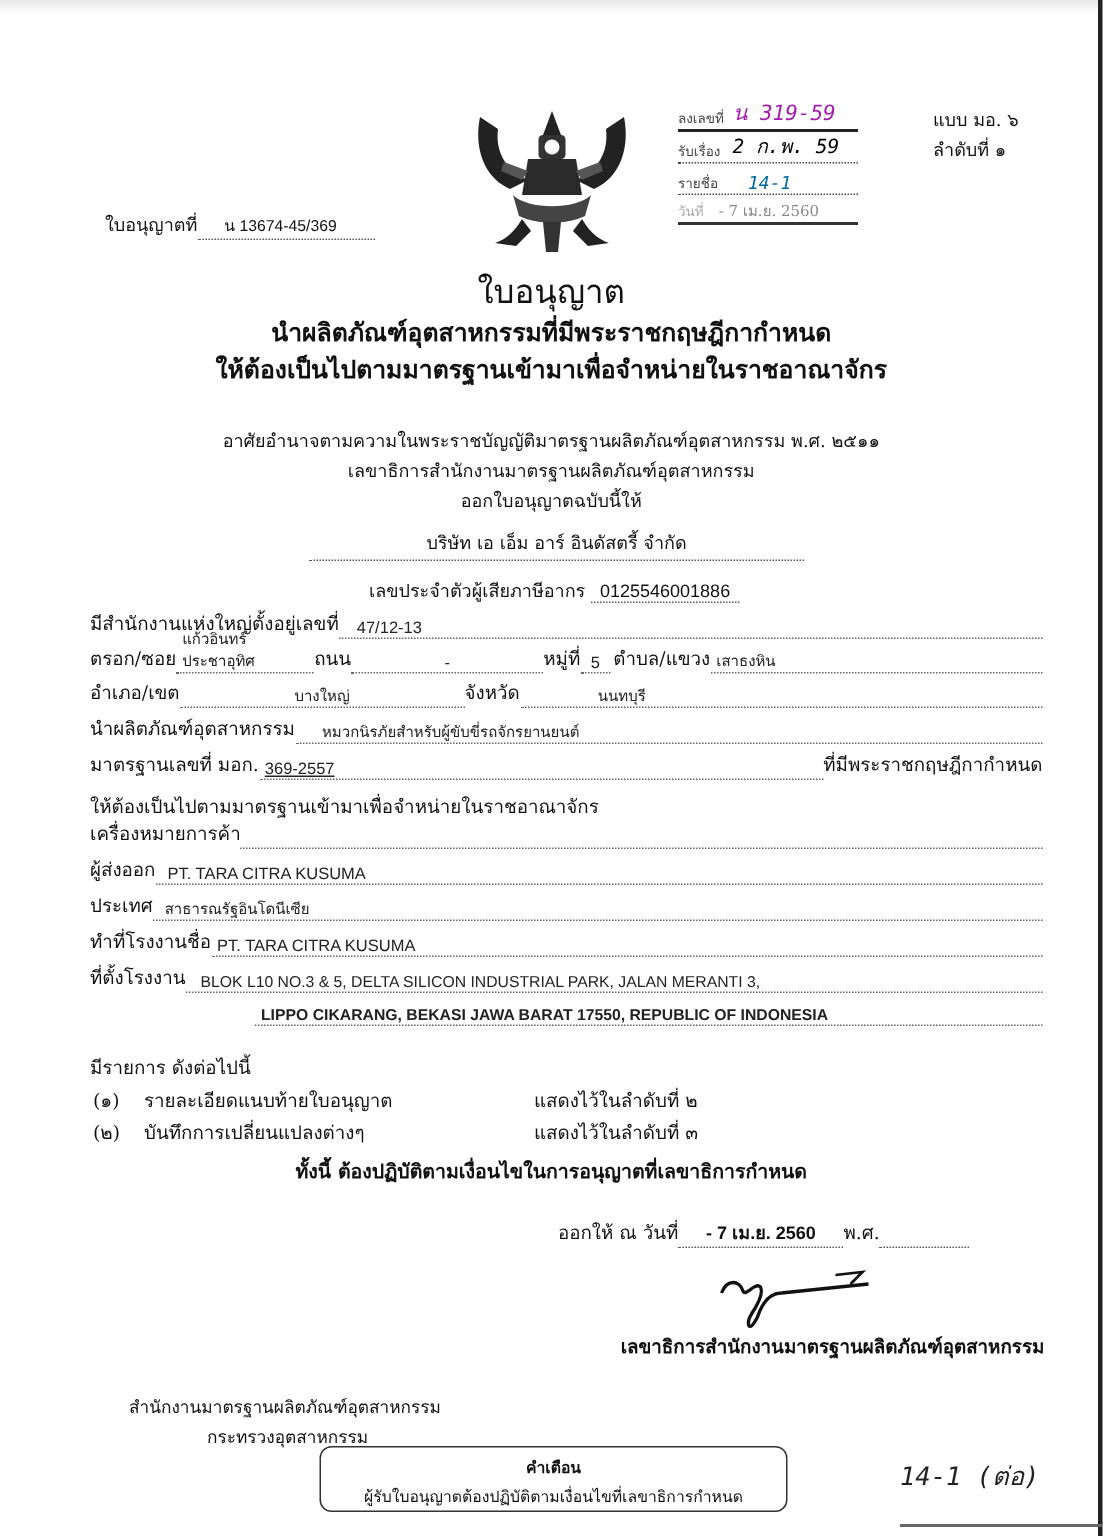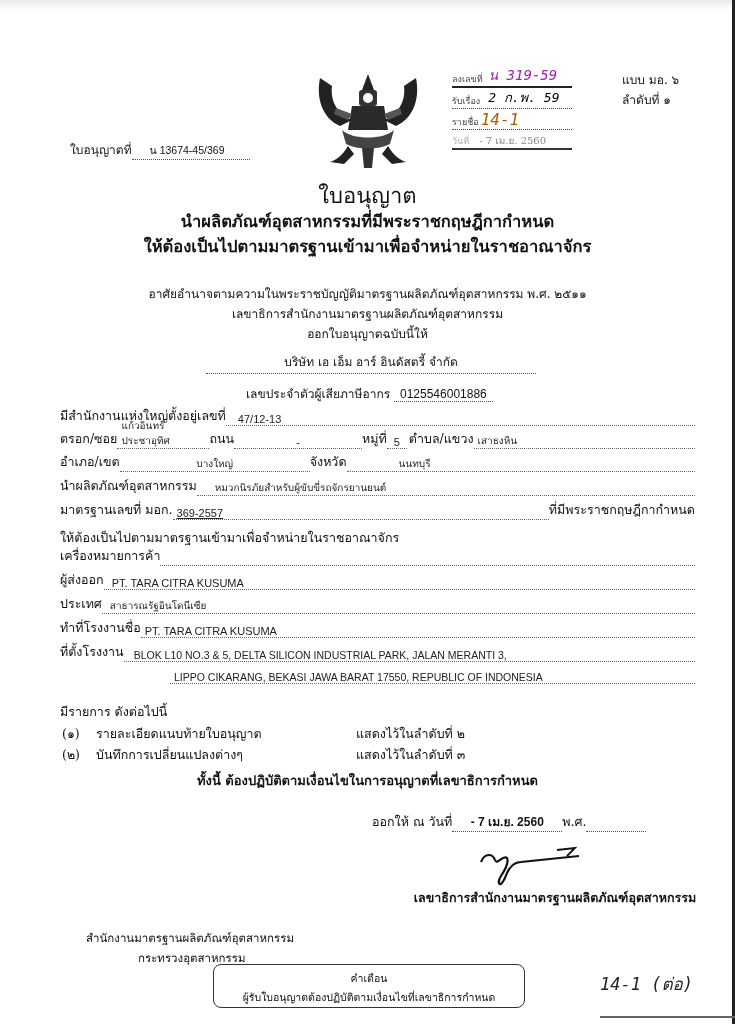--- a/index.html
+++ b/index.html
@@ -51,21 +51,21 @@
   <div style="display:flex;align-items:flex-end;height:20px;border-bottom:2px solid #222;">
     <span>ลงเลขที่</span>
     <span class="hand" style="font-size:14px;color:#a21caf;margin-left:6px;">น 319-59</span>
   </div>
   <div style="display:flex;align-items:flex-end;height:20px;border-bottom:1px dotted #444;">
     <span>รับเรื่อง</span>
     <span class="hand" style="font-size:13px;color:#000;margin-left:8px;">2 ก.พ. 59</span>
   </div>
   <div style="display:flex;align-items:flex-end;height:20px;border-bottom:1px dotted #444;">
     <span>รายชื่อ</span>
-    <span class="hand" style="font-size:16px;color:#a16207;margin-left:2px;">14-1</span>
+    <span class="hand" style="font-size:12px;color:#0369a1;margin-left:20px;">14-1</span>
   </div>
   <div style="display:flex;align-items:flex-end;height:18px;border-bottom:2px solid #333;">
     <span style="color:#aaa;">วันที่</span>
     <span style="font-size:10px;color:#888;margin-left:10px;">- 7 เม.ย. 2560</span>
   </div>
 </div>
 
 <div class="abs" style="left:622px;top:70px;font-size:12px;line-height:20px;">
   <div>แบบ มอ. ๖</div>
   <div>ลำดับที่ ๑</div>
@@ -172,21 +172,21 @@
     </span>
 </div>
 
 <div class="row" style="top:644px;width:635px;">
   <span class="lbl">ที่ตั้งโรงงาน</span>
   <span class="line">
       <span class="fill serif" style="font-size:10.5px;padding-left:10px;">BLOK L10 NO.3 &amp; 5, DELTA SILICON INDUSTRIAL PARK, JALAN MERANTI 3,</span>
     </span>
 </div>
 
-<div class="row" style="top:666px;left:170px;width:525px;">
+<div class="row" style="top:666px;left:170px;width:525px;font-weight:bold;">
   <span class="line">
       <span class="fill serif" style="font-size:10.5px;">LIPPO CIKARANG, BEKASI JAWA BARAT 17550, REPUBLIC OF INDONESIA</span>
     </span>
 </div>
 
 <div class="abs" style="left:60px;top:702px;font-size:12.5px;">มีรายการ ดังต่อไปนี้</div>
 
 <div class="abs" style="left:62px;top:724px;font-size:12.5px;width:480px;">
   <div style="display:flex;height:21px;">
     <span style="width:34px;">(๑)</span>
@@ -219,19 +219,19 @@
 <div class="abs" style="left:400px;width:310px;top:888px;text-align:center;font-size:12.5px;font-weight:bold;line-height:20px;">
   <div>เลขาธิการสำนักงานมาตรฐานผลิตภัณฑ์อุตสาหกรรม</div>
 </div>
 
 <div class="abs" style="left:86px;top:928px;font-size:11.5px;line-height:20px;">
   <div>สำนักงานมาตรฐานผลิตภัณฑ์อุตสาหกรรม</div>
   <div style="padding-left:52px;">กระทรวงอุตสาหกรรม</div>
 </div>
 
 <div class="warn-box">
-  <div style="font-size:10.5px;font-weight:normal;margin-top:5px;">คำเตือน</div>
+  <div style="font-size:10.5px;font-weight:bold;margin-top:5px;">คำเตือน</div>
   <div style="font-size:10.5px;margin-top:2px;">ผู้รับใบอนุญาตต้องปฏิบัติตามเงื่อนไขที่เลขาธิการกำหนด</div>
 </div>
 
 <div class="abs hand" style="left:600px;top:970px;font-size:17px;color:#222;">14-1 (ต่อ)</div>
 
 <div class="abs" style="left:600px;top:1016px;width:135px;height:2px;background:#666;"></div>
 
 </body></html>

